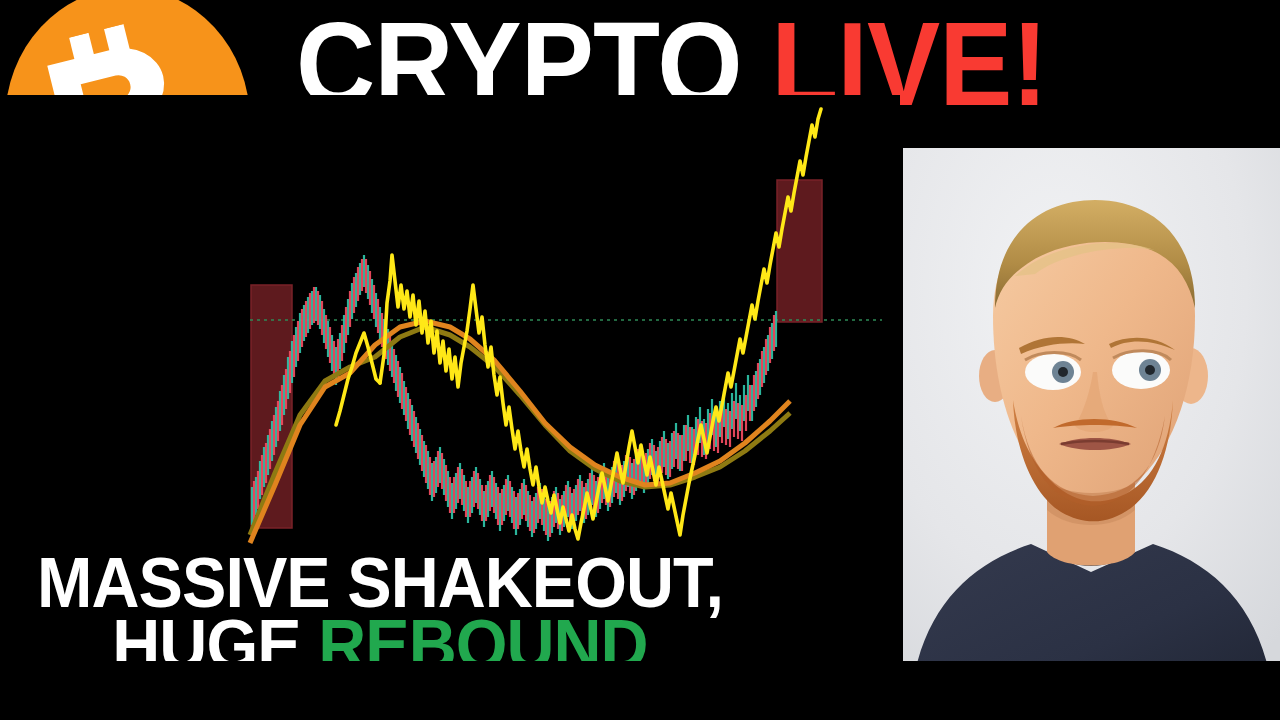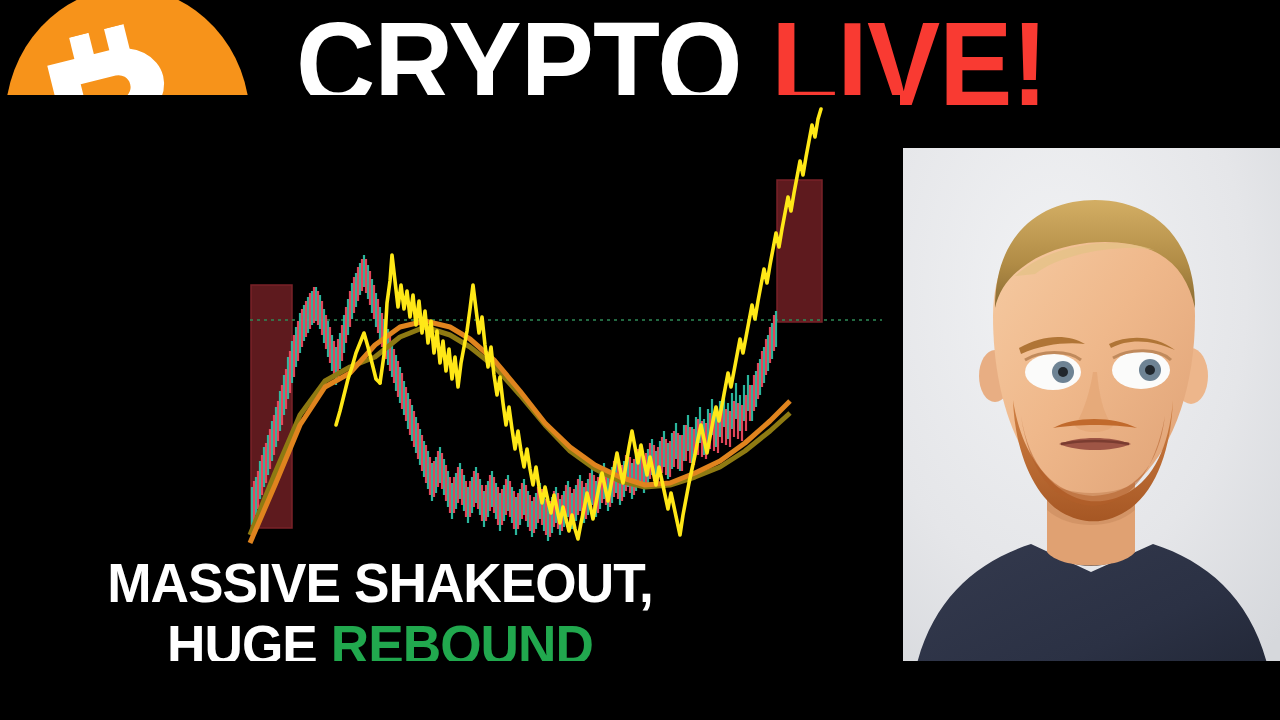--- a/index.html
+++ b/index.html
@@ -31,21 +31,21 @@
   #headline .w{color:#FFFFFF;}
   #headline .r{color:#F93A32;}
 
   
   #chart-panel{position:absolute;left:0px;top:95px;width:900px;height:450px;}
   #chart-panel svg{display:block;width:900px;height:450px;}
 
   
   #subtitle{
     position:absolute;left:0;top:552px;width:760px;text-align:center;
-    font-weight:bold;font-size:56px;line-height:62px;letter-spacing:-1px;
+    font-weight:bold;font-size:70px;line-height:62px;letter-spacing:-1px;
     font-family:"Liberation Sans",sans-serif;
   }
   #subtitle .line{display:block;transform:scaleX(.95);}
   #subtitle .w{color:#FFFFFF;}
   #subtitle .g{color:#21A84E;}
 
   
   #webcam{
     position:absolute;left:903px;top:148px;width:377px;height:572px;
     overflow:hidden;background:#E7E8EA;

